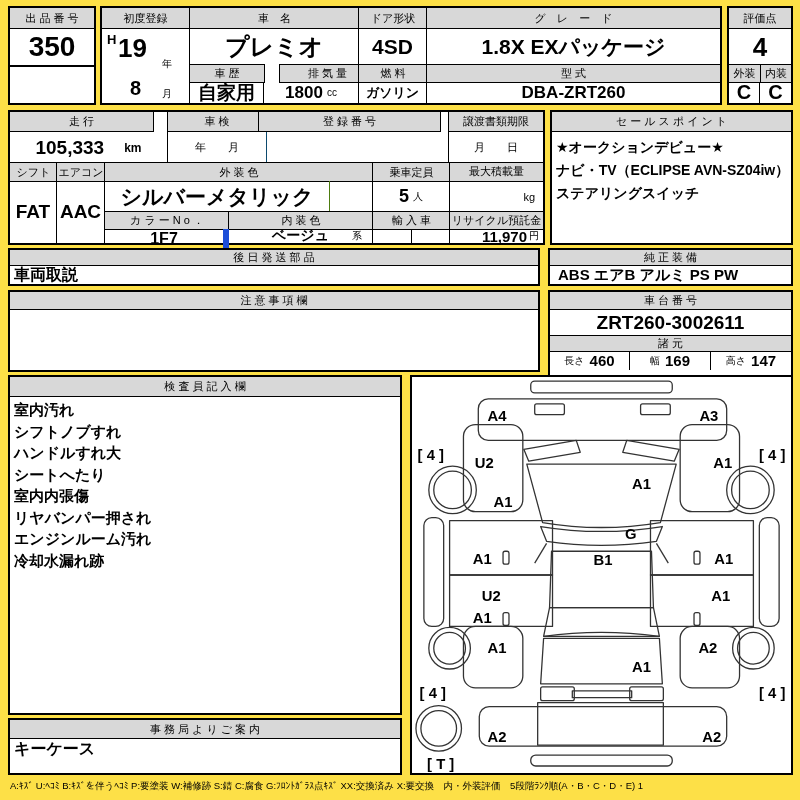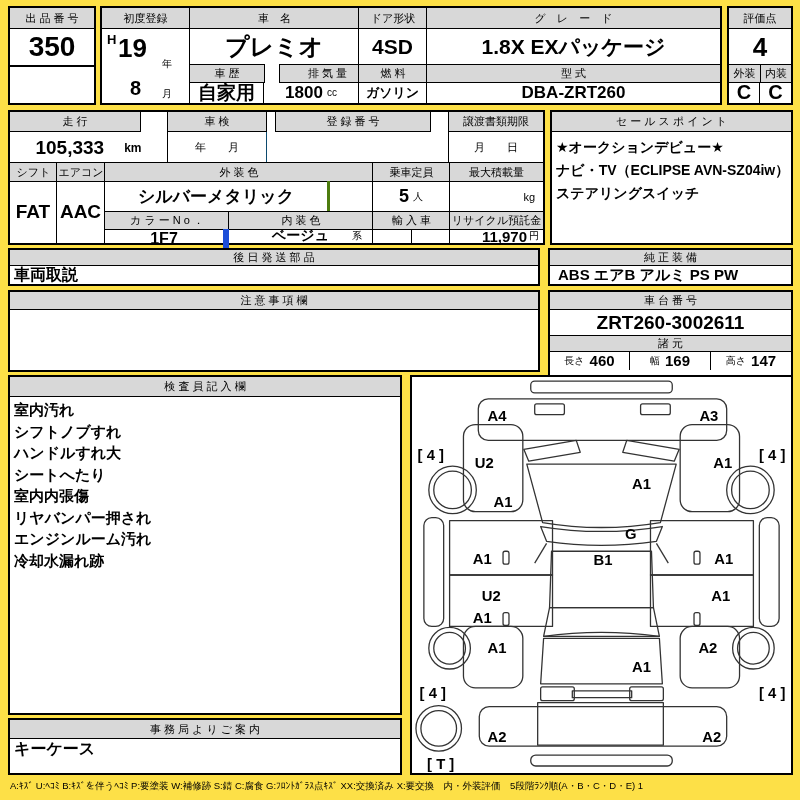--- a/index.html
+++ b/index.html
@@ -66,43 +66,43 @@
     <div class="cell hd" style="left:-1px;top:-1px;width:64px;height:22px;">評価点</div>
     <div class="cell vl" style="left:0;top:21px;width:62px;height:36px;font-size:26px;">4</div>
     <div class="cell hd" style="left:-1px;top:56px;width:33px;height:19px;">外装</div>
     <div class="cell hd" style="left:31px;top:56px;width:32px;height:19px;">内装</div>
     <div class="cell vl" style="left:0;top:74px;width:31px;height:21px;font-size:20px;border-right:1px solid #000;">C</div>
     <div class="cell vl" style="left:31px;top:74px;width:31px;height:21px;font-size:20px;">C</div>
   </div>
 
   <div class="bx" style="left:8px;top:110px;width:537px;height:135px;">
 
-    <div class="cell hd" style="left:-1px;top:-1px;width:132px;height:21px;">走 行</div>
+    <div class="cell hd" style="left:-1px;top:-1px;width:145px;height:21px;">走 行</div>
     <div class="cell hd" style="left:157px;top:-1px;width:100px;height:21px;">車 検</div>
-    <div class="cell hd" style="left:265px;top:-1px;width:156px;height:21px;">登 録 番 号</div>
+    <div class="cell hd" style="left:248px;top:-1px;width:183px;height:21px;">登 録 番 号</div>
     <div class="cell hd" style="left:438px;top:-1px;width:96px;height:21px;">譲渡書類期限</div>
 
     <div class="cell" style="left:0;top:20px;width:158px;height:31px;border-right:1px solid #000;">
       <span class="vl" style="font-size:19px;">105,333</span>
       <span class="unit">km</span>
     </div>
     <div class="cell" style="left:158px;top:20px;width:99px;height:31px;font-size:11px;border-right:1px solid #0c4a6e;white-space:pre;">年　　月</div>
     <div class="cell" style="left:257px;top:20px;width:182px;height:31px;border-right:1px solid #000;"></div>
     <div class="cell" style="left:439px;top:20px;width:94px;height:31px;font-size:11px;white-space:pre;">月　　日</div>
 
     <div class="cell hd" style="left:-1px;top:50px;width:49px;height:20px;">シフト</div>
     <div class="cell hd" style="left:46px;top:50px;width:50px;height:20px;">エアコン</div>
     <div class="cell hd" style="left:94px;top:50px;width:270px;height:20px;">外 装 色</div>
     <div class="cell hd" style="left:362px;top:50px;width:79px;height:20px;">乗車定員</div>
-    <div class="cell hd" style="left:439px;top:50px;width:95px;height:20px;">最大積載量</div>
+    <div class="cell hd" style="left:439px;top:50px;width:95px;height:20px;font-family:Liberation Mono, monospace;">最大積載量</div>
 
     <div class="cell vl" style="left:0;top:69px;width:47px;height:62px;font-size:19px;border-right:1px solid #000;">FAT</div>
     <div class="cell vl" style="left:47px;top:69px;width:48px;height:62px;font-size:19px;border-right:1px solid #000;">AAC</div>
 
-    <div class="cell vl" style="left:95px;top:69px;width:225px;height:31px;font-size:17px;border-right:3px solid #4d7c0f;">シルバーメタリック</div>
+    <div class="cell vl" style="left:95px;top:69px;width:225px;height:31px;font-size:21px;border-right:1px solid #4d7c0f;">シルバーメタリック</div>
     <div class="cell" style="left:320px;top:69px;width:43px;height:31px;border-right:1px solid #000;"></div>
     <div class="cell" style="left:363px;top:69px;width:77px;height:31px;border-right:1px solid #000;">
       <span class="vl" style="font-size:18px;">5</span>
       <span class="unit-sm">人</span>
     </div>
     <div class="cell right" style="left:440px;top:69px;width:93px;height:31px;font-size:11px;padding-right:8px;">
       <span>kg</span>
     </div>
 
     <div class="cell hd" style="left:94px;top:99px;width:126px;height:19px;">カ ラ ー N o ．</div>

